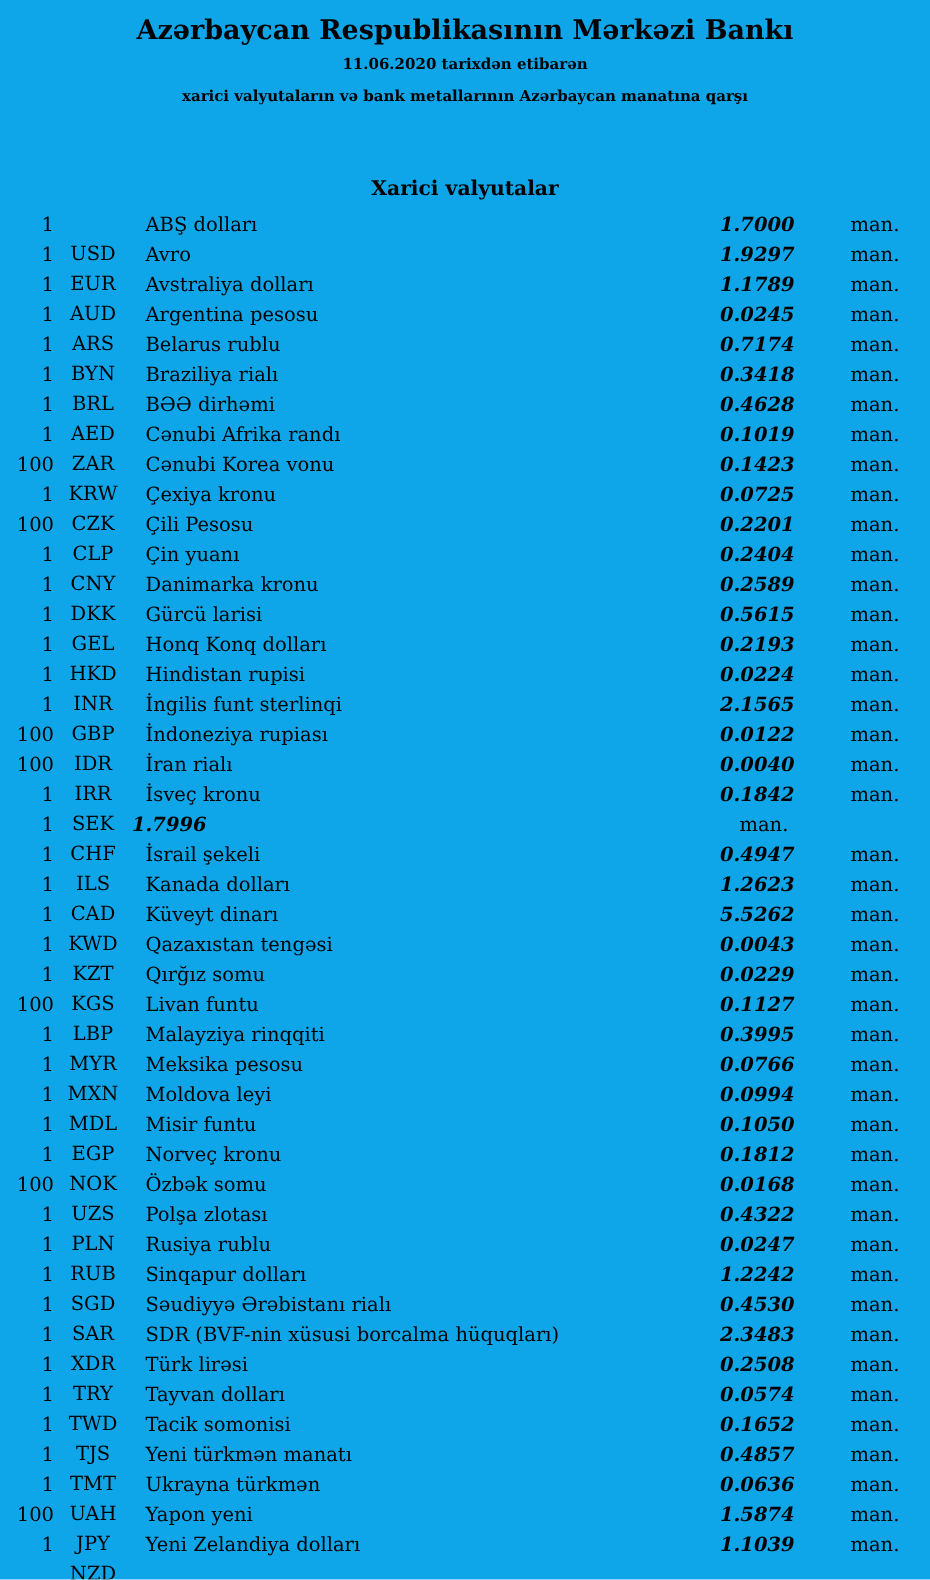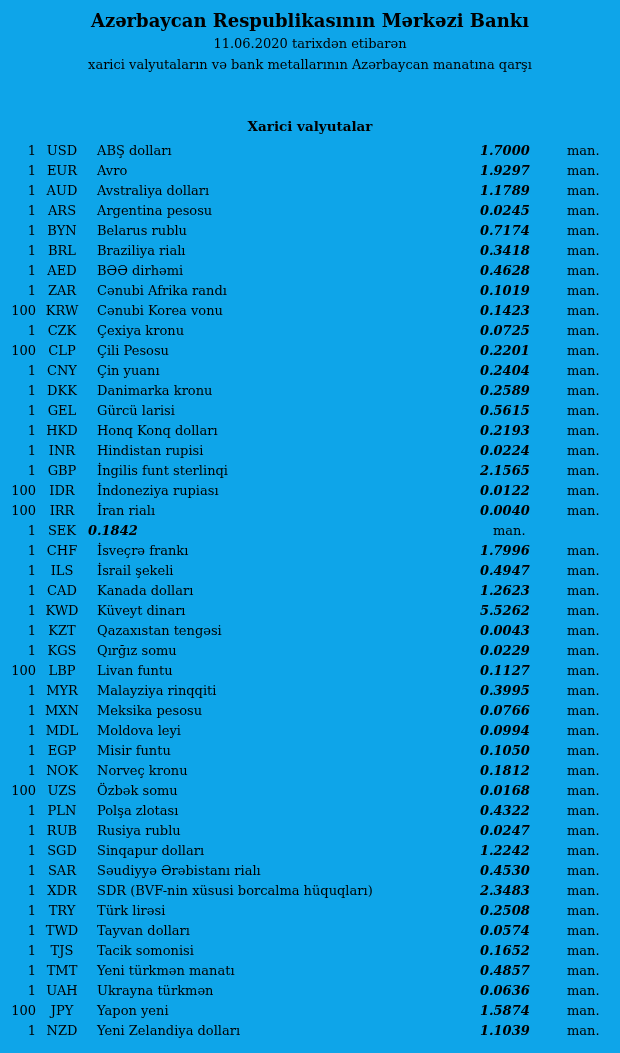--- a/index.html
+++ b/index.html
@@ -19,22 +19,22 @@
   .header {
     text-align: center;
     padding-top: 8px;
   }
   .title {
     font-size: 18px;
     font-weight: bold;
     line-height: 25px;
   }
   .subline {
-    font-size: 13px;
-    font-weight: normal;
+    font-size: 10px;
+    font-weight: bold;
     line-height: 21px;
   }
   .section-title {
     text-align: center;
     font-size: 13.5px;
     font-weight: bold;
     margin-top: 42px;
     line-height: 18px;
   }
   .rates {
@@ -43,21 +43,21 @@
   }
   .rate-row {
     display: grid;
     grid-template-columns: 30px 52px 1fr 74px 44px;
     height: 20px;
     line-height: 20px;
     font-size: 13px;
     white-space: nowrap;
   }
   .cell-qty  { text-align: right; }
-  .cell-code { text-align: center; }
+  .cell-code { text-align: center; margin-top: 19px; }
   .cell-name { text-align: left; padding-left: 9px; overflow: hidden; }
   .cell-rate { text-align: left; font-weight: bold; font-style: italic; }
   .cell-unit { text-align: left; padding-left: 13px; }
 </style>
 </head>
 <body>
 
 <div class="page">
   <div class="header">
     <div class="title">Azərbaycan Respublikasının Mərkəzi Bankı</div>
@@ -197,27 +197,27 @@
       <div class="rate-row">
         <span class="cell-qty">100</span>
         <span class="cell-code">IRR</span>
         <span class="cell-name">İran rialı</span>
         <span class="cell-rate">0.0040</span>
         <span class="cell-unit">man.</span>
       </div>
       <div class="rate-row">
         <span class="cell-qty">1</span>
         <span class="cell-code">SEK</span>
+        <span class="cell-name">İsveç kronu</span>
         <span class="cell-rate">0.1842</span>
         <span class="cell-unit">man.</span>
       </div>
       <div class="rate-row">
         <span class="cell-qty">1</span>
         <span class="cell-code">CHF</span>
-        <span class="cell-name">İsveçrə frankı</span>
         <span class="cell-rate">1.7996</span>
         <span class="cell-unit">man.</span>
       </div>
       <div class="rate-row">
         <span class="cell-qty">1</span>
         <span class="cell-code">ILS</span>
         <span class="cell-name">İsrail şekeli</span>
         <span class="cell-rate">0.4947</span>
         <span class="cell-unit">man.</span>
       </div>

